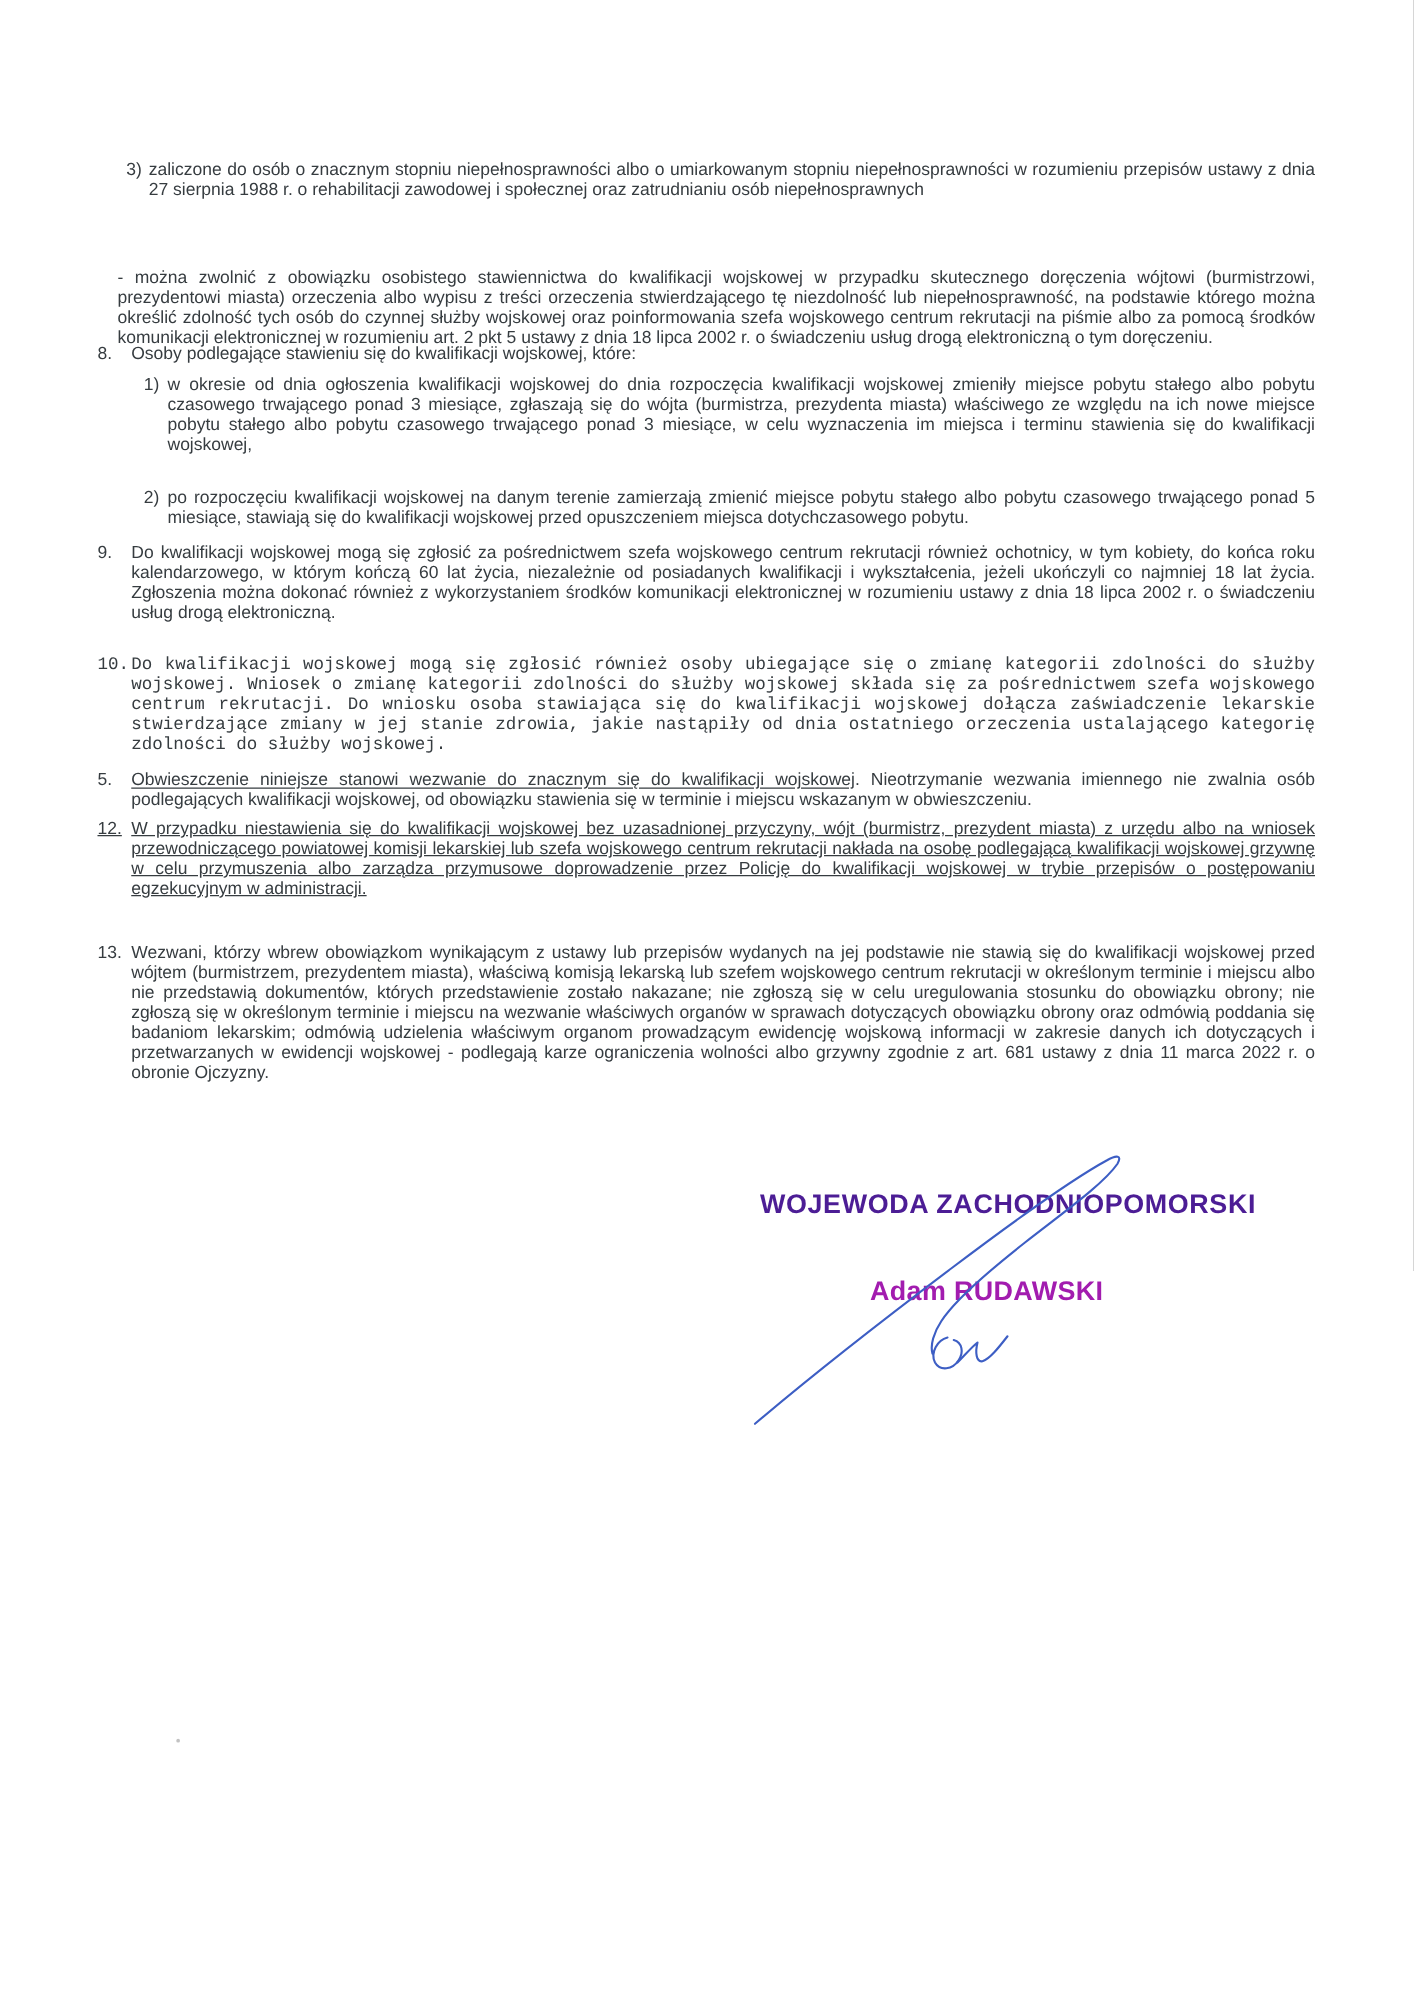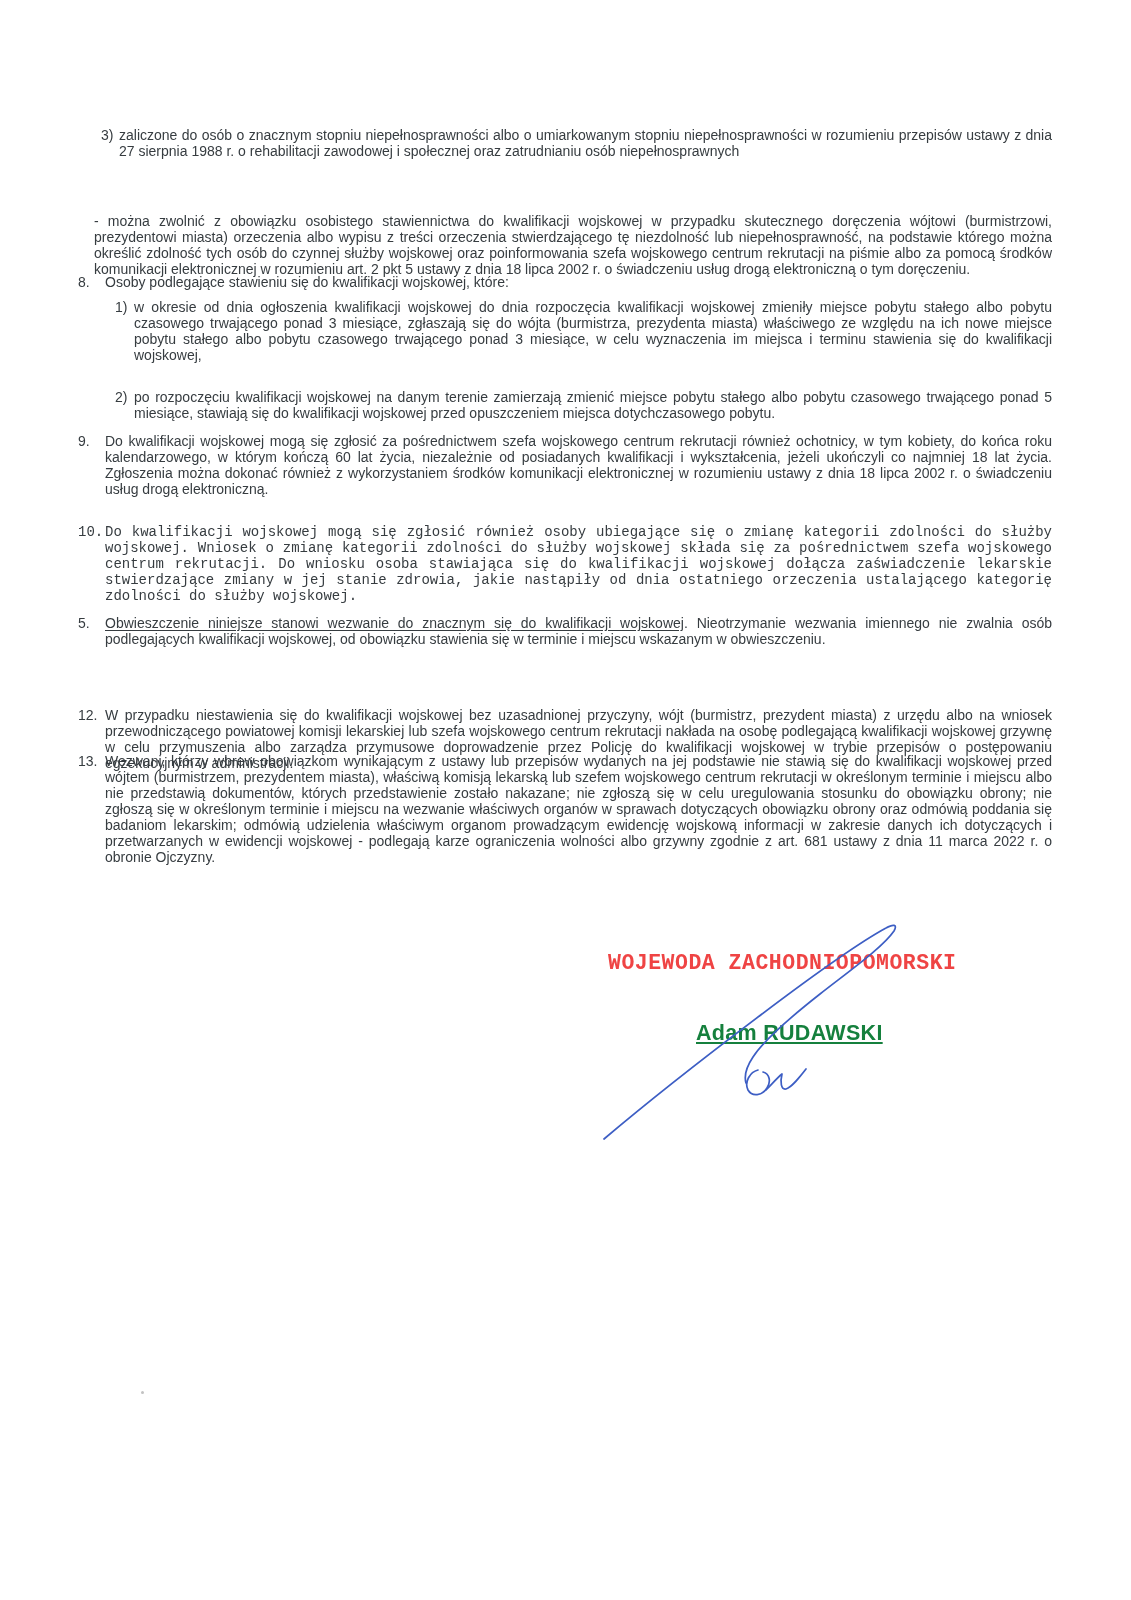--- a/index.html
+++ b/index.html
@@ -34,21 +34,21 @@
   .sub .marker{width:19px;}
 
   #blk-item3{top:127px;}
   #blk-dash{top:170px;margin-top:43px;}
   #blk-item8{top:274px;}
   #blk-sub1{top:299px;}
   #blk-sub2{top:389px;}
   #blk-item9{top:433px;}
   #blk-item10{top:524px;font-family:Liberation Mono, monospace;}
   #blk-item11{top:615px;}
-  #blk-item12{top:707px;}
+  #blk-item12{top:654px;text-decoration:underline;}
   #blk-item13{top:753px;}
 
   .u{text-decoration:underline;text-underline-offset:2px;}
 
   .sig-title{
     position:absolute;left:608px;top:951px;
     font-size:21.5px;font-weight:bold;letter-spacing:0.5px;
     color:#2c3135;white-space:nowrap;
   }
   .sig-name{
@@ -110,22 +110,22 @@
   <div class="blk row main" id="blk-item12">
     <span class="marker">12.</span>
     <div class="body">W przypadku niestawienia się do kwalifikacji wojskowej bez uzasadnionej przyczyny, wójt (burmistrz, prezydent miasta) z urzędu albo na wniosek przewodniczącego powiatowej komisji lekarskiej lub szefa wojskowego centrum rekrutacji nakłada na osobę podlegającą kwalifikacji wojskowej grzywnę w celu przymuszenia albo zarządza przymusowe doprowadzenie przez Policję do kwalifikacji wojskowej w trybie przepisów o postępowaniu egzekucyjnym w administracji.</div>
   </div>
 
   <div class="blk row main" id="blk-item13">
     <span class="marker">13.</span>
     <div class="body">Wezwani, którzy wbrew obowiązkom wynikającym z ustawy lub przepisów wydanych na jej podstawie nie stawią się do kwalifikacji wojskowej przed wójtem (burmistrzem, prezydentem miasta), właściwą komisją lekarską lub szefem wojskowego centrum rekrutacji w określonym terminie i miejscu albo nie przedstawią dokumentów, których przedstawienie zostało nakazane; nie zgłoszą się w celu uregulowania stosunku do obowiązku obrony; nie zgłoszą się w określonym terminie i miejscu na wezwanie właściwych organów w sprawach dotyczących obowiązku obrony oraz odmówią poddania się badaniom lekarskim; odmówią udzielenia właściwym organom prowadzącym ewidencję wojskową informacji w zakresie danych ich dotyczących i przetwarzanych w ewidencji wojskowej - podlegają karze ograniczenia wolności albo grzywny zgodnie z art. 681 ustawy z dnia 11 marca 2022 r. o obronie Ojczyzny.</div>
   </div>
 
-  <div class="sig-title" style="color: #ef4444; font-family: Liberation Mono, monospace;">WOJEWODA ZACHODNIOPOMORSKI</div>
-  <div class="sig-name" style="color: #15803d; text-decoration: underline;">Adam RUDAWSKI</div>
+  <div class="sig-title" style="color: #4c1d95;">WOJEWODA ZACHODNIOPOMORSKI</div>
+  <div class="sig-name" style="color: #a21caf;">Adam RUDAWSKI</div>
 
   <svg class="sig-svg" viewBox="0 0 1131 1600" xmlns="http://www.w3.org/2000/svg">
     <g fill="none" stroke="#3d5ec4" stroke-width="1.7" stroke-linecap="round" stroke-linejoin="round">
       <path d="M 604 1139
                C 650 1100 705 1057 762 1014
                C 815 974 862 941 886 928
                C 893 924 898 924 894 931
                C 883 947 852 969 820 994
                C 792 1016 764 1040 753 1057
                C 747 1066 744 1076 746 1083"></path>

